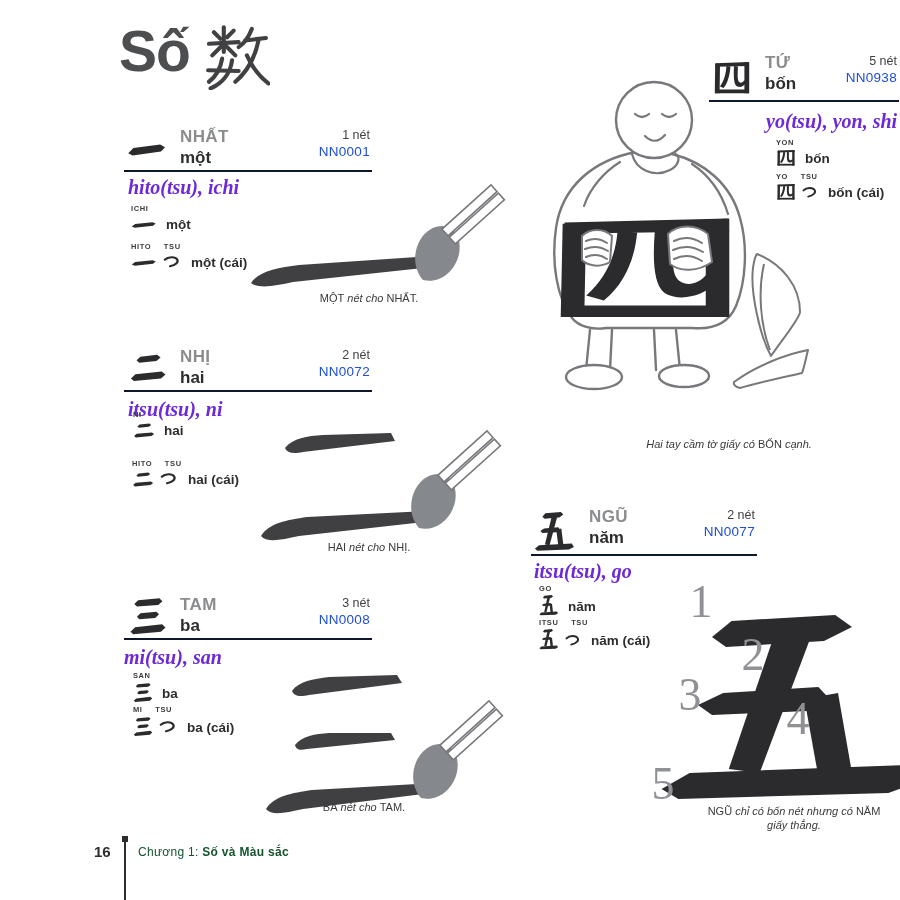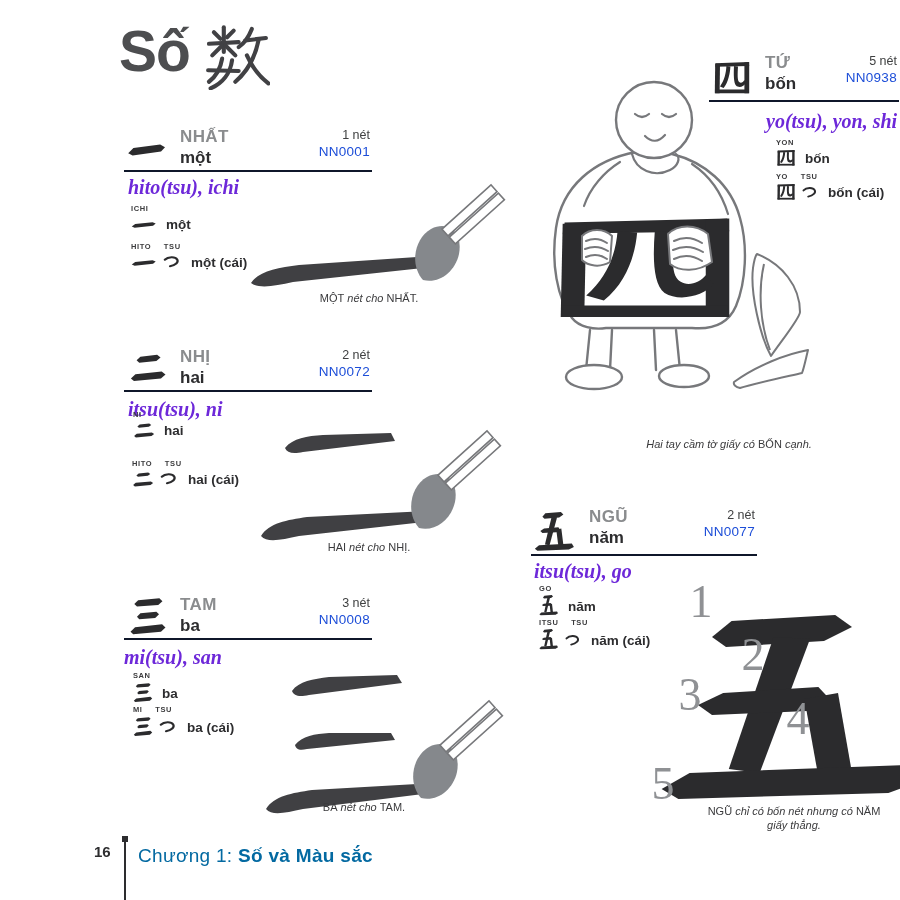--- a/index.html
+++ b/index.html
@@ -28,21 +28,21 @@
   .cap{position:absolute;text-align:center;font-size:11px;color:#3a3a3c;line-height:1.3;}
   .cap .it{font-style:italic;}
   .cap .up{font-style:normal;}
   
   .num{position:absolute;transform:translate(-50%,-50%);
        font-family:"Liberation Serif","DejaVu Serif",serif;font-size:46px;color:#8f9194;}
   
   .pgnum{position:absolute;left:50px;top:843px;font-size:15px;font-weight:bold;color:#2d2d2f;}
   .fline{position:absolute;left:80px;top:840px;width:2px;height:60px;background:#2d2d2f;}
   .fdot{position:absolute;left:78px;top:836px;width:6px;height:6px;background:#2d2d2f;}
-  .fchap{position:absolute;left:94px;top:845px;font-size:19px;color:#0369a1;letter-spacing:.3px;}
+  .fchap{position:absolute;left:94px;top:845px;font-size:12px;color:#14532d;letter-spacing:.3px;}
   .fchap b{font-weight:bold;}
   svg{display:block;}
   .defs{position:absolute;width:0;height:0;overflow:hidden;}
 </style>
 </head>
 <body>
 
 <div class="page">
 
   <svg class="defs" aria-hidden="true">

